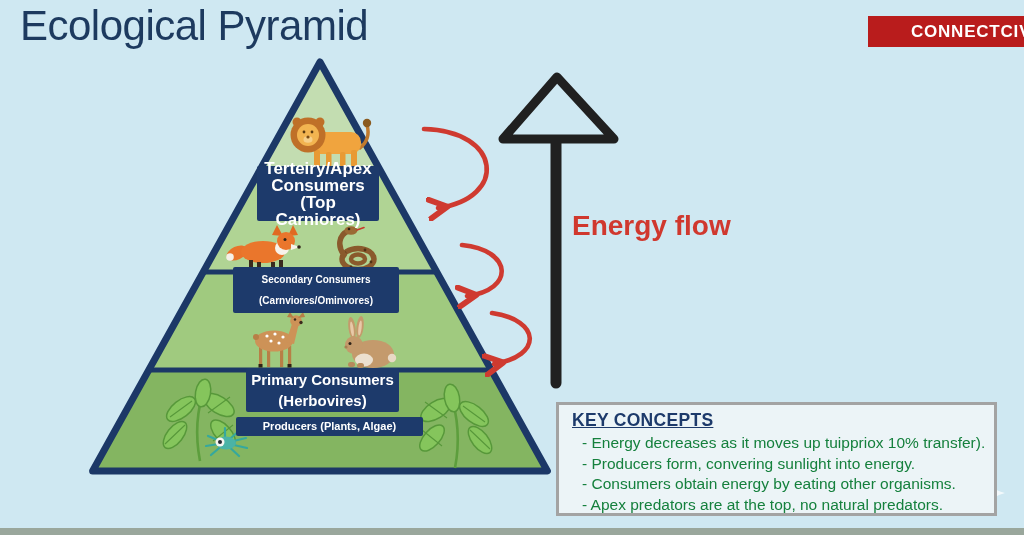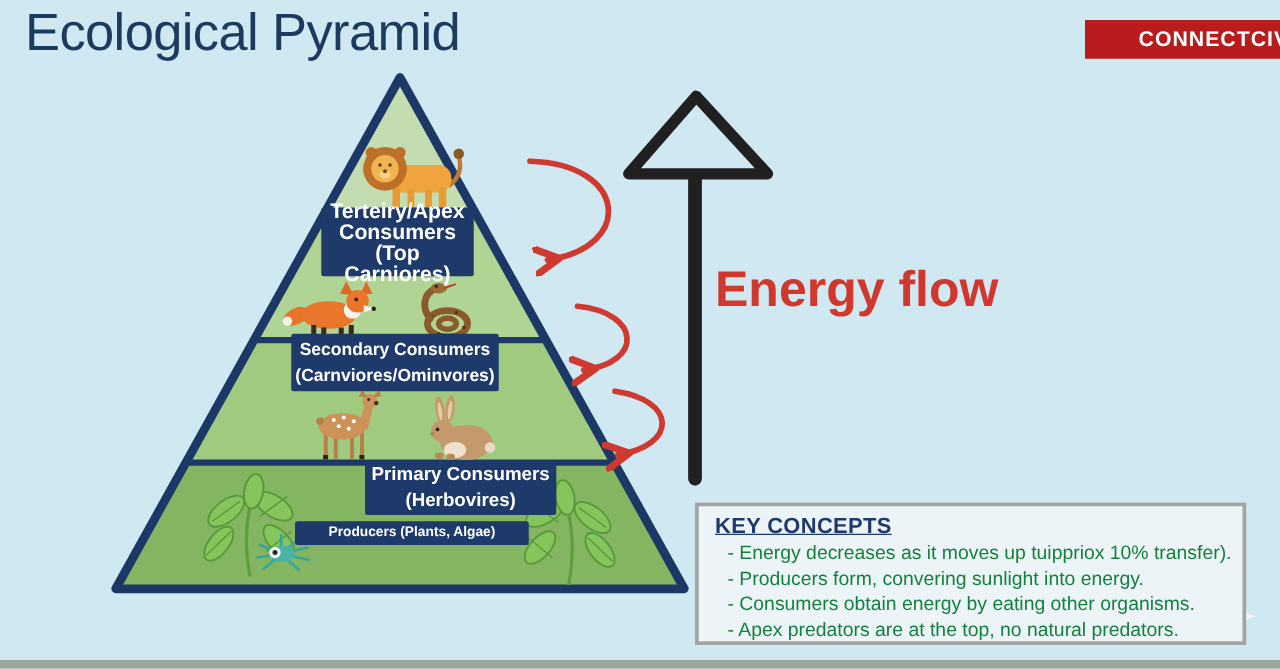--- a/index.html
+++ b/index.html
@@ -38,27 +38,27 @@
     background: #1d3a6b;
     color: #ffffff;
     font-weight: 700;
     text-align: center;
     display: flex; flex-direction: column;
     align-items: center; justify-content: center;
     border-radius: 2px;
     z-index: 5;
   }
   #tier-label-1 { left: 257px; top: 166px; width: 122px; height: 55px; font-size: 17px; line-height: 17px; }
-  #tier-label-2 { left: 233px; top: 267px; width: 166px; height: 46px; font-size: 14px; line-height: 21px; }
-  #tier-label-3 { left: 246px; top: 368px; width: 153px; height: 44px; font-size: 15px; line-height: 21px; margin-left: 46px; }
+  #tier-label-2 { left: 233px; top: 267px; width: 166px; height: 46px; font-size: 10px; line-height: 21px; }
+  #tier-label-3 { left: 246px; top: 368px; width: 153px; height: 44px; font-size: 15px; line-height: 21px; }
   #tier-label-4 { left: 236px; top: 417px; width: 187px; height: 19px; font-size: 11px; line-height: 29px; }
 
   #energy-flow-label {
     left: 572px; top: 210px;
-    font-size: 40px;
+    font-size: 28px;
     font-weight: 700;
     color: #d0382e;
   }
 
   #key-concepts {
     left: 556px; top: 402px;
     width: 441px; height: 114px;
     background: #ecf4f7;
     border: 3px solid #a3a3a3;
     box-sizing: border-box;

